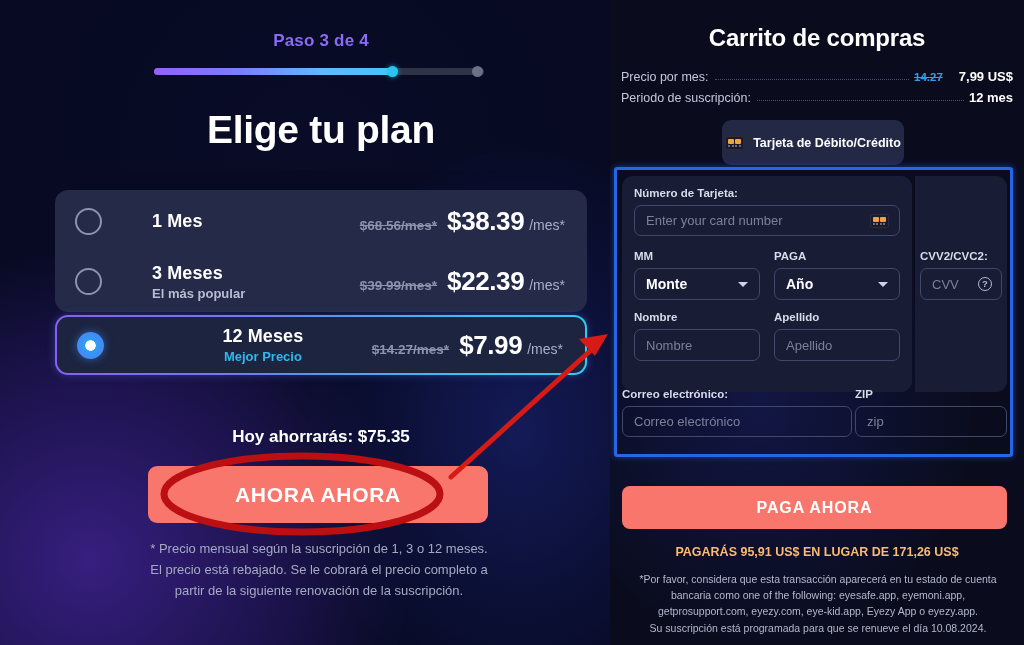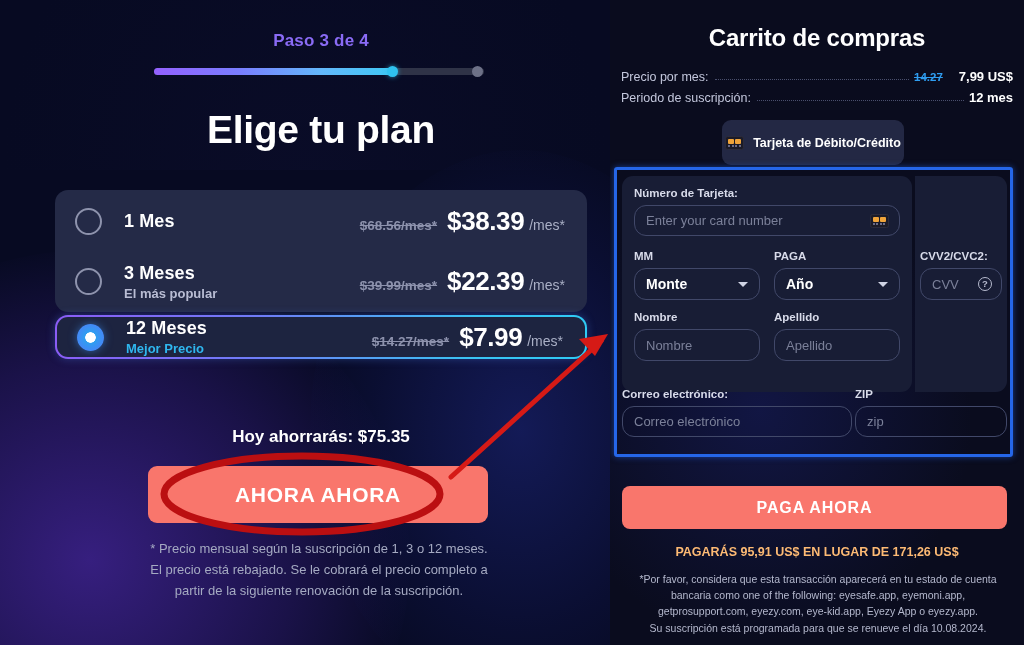--- a/index.html
+++ b/index.html
@@ -82,43 +82,44 @@
   .plan-row.first { height: 61px; padding-top: 2px; }
   .radio {
     width: 27px; height: 27px; border-radius: 50%;
     border: 2px solid #8e93ad; flex: 0 0 auto; margin-right: 22px;
   }
   .radio.checked {
     border: none;
     background: radial-gradient(circle at 50% 50%, #ffffff 0%, #ffffff 26%, #2f9ef0 29%, #3f8df5 60%, #4f7df8 100%);
     box-shadow: 0 0 8px rgba(60,150,245,.55);
   }
-  .plan-names { flex: 1 1 auto; }
+  .plan-names { flex: 1 1 auto; margin-left: 28px; }
   .plan-title { font-size: 18px; font-weight: 700; color: #fff; letter-spacing: .1px; }
   .plan-sub { font-size: 13px; font-weight: 600; color: #b9bdd4; margin-top: 2px; }
   .plan-sub.best { color: #2fb7ef; }
   .plan-prices { display: flex; align-items: baseline; flex: 0 0 auto; }
   .price-old {
     font-size: 13.5px; font-weight: 700; color: #8d92ad;
     text-decoration: line-through; margin-right: 10px;
   }
   .price-new { font-size: 26px; font-weight: 700; color: #ffffff; letter-spacing: -.4px; }
   .price-per { font-size: 14px; font-weight: 500; color: #aab0c6; margin-left: 5px; }
 
   .plan-row.selected {
     background: #1d2440;
     border-radius: 13px;
     margin-top: 3px;
-    height: 44px;
+    height: 60px;
     border: 2px solid transparent;
     background-image: linear-gradient(#1d2440, #1d2440),
                       linear-gradient(100deg, #8b5cf6 0%, #6f7cf8 38%, #3ac3f2 78%, #2ecbf5 100%);
     background-origin: border-box;
     background-clip: padding-box, border-box;
     box-shadow: 0 0 9px rgba(80,130,240,.35);
+    text-align: center;
   }
   .plan-row.selected .plan-prices { padding-right: 0; }
 
   .savings {
     position: absolute; top: 427px; left: 0; width: 610px; text-align: center;
     font-size: 17px; font-weight: 700; color: #ffffff;
   }
 
   .buy-btn {
     position: absolute; left: 132px; top: 466px; width: 340px; height: 57px;
@@ -197,21 +198,21 @@
     background: #181d35; border-radius: 11px;
   }
   .form-card2 {
     position: absolute; left: 305px; top: 176px; width: 92px; height: 216px;
     background: #181d35; border-radius: 0 11px 11px 0;
   }
   .fld-label {
     font-size: 11.5px; font-weight: 700; color: #d8dbea; margin-bottom: 6px;
   }
   .fld-input {
-    background: transparent; border: 1px solid #414869; border-radius: 12px;
+    background: transparent; border: 1px solid #414869; border-radius: 7px;
     height: 30px; display: flex; align-items: center; padding: 0 11px;
     font-size: 13px; color: #7b8099; position: relative;
   }
   .fld-input.tall { height: 32px; }
   .sel-arrow {
     position: absolute; right: 11px; top: 50%; margin-top: -2px;
     width: 0; height: 0; border-left: 5px solid transparent;
     border-right: 5px solid transparent; border-top: 5px solid #cfd3e4;
   }
   .fld-val { font-size: 14px; color: #ffffff; font-weight: 600; }

